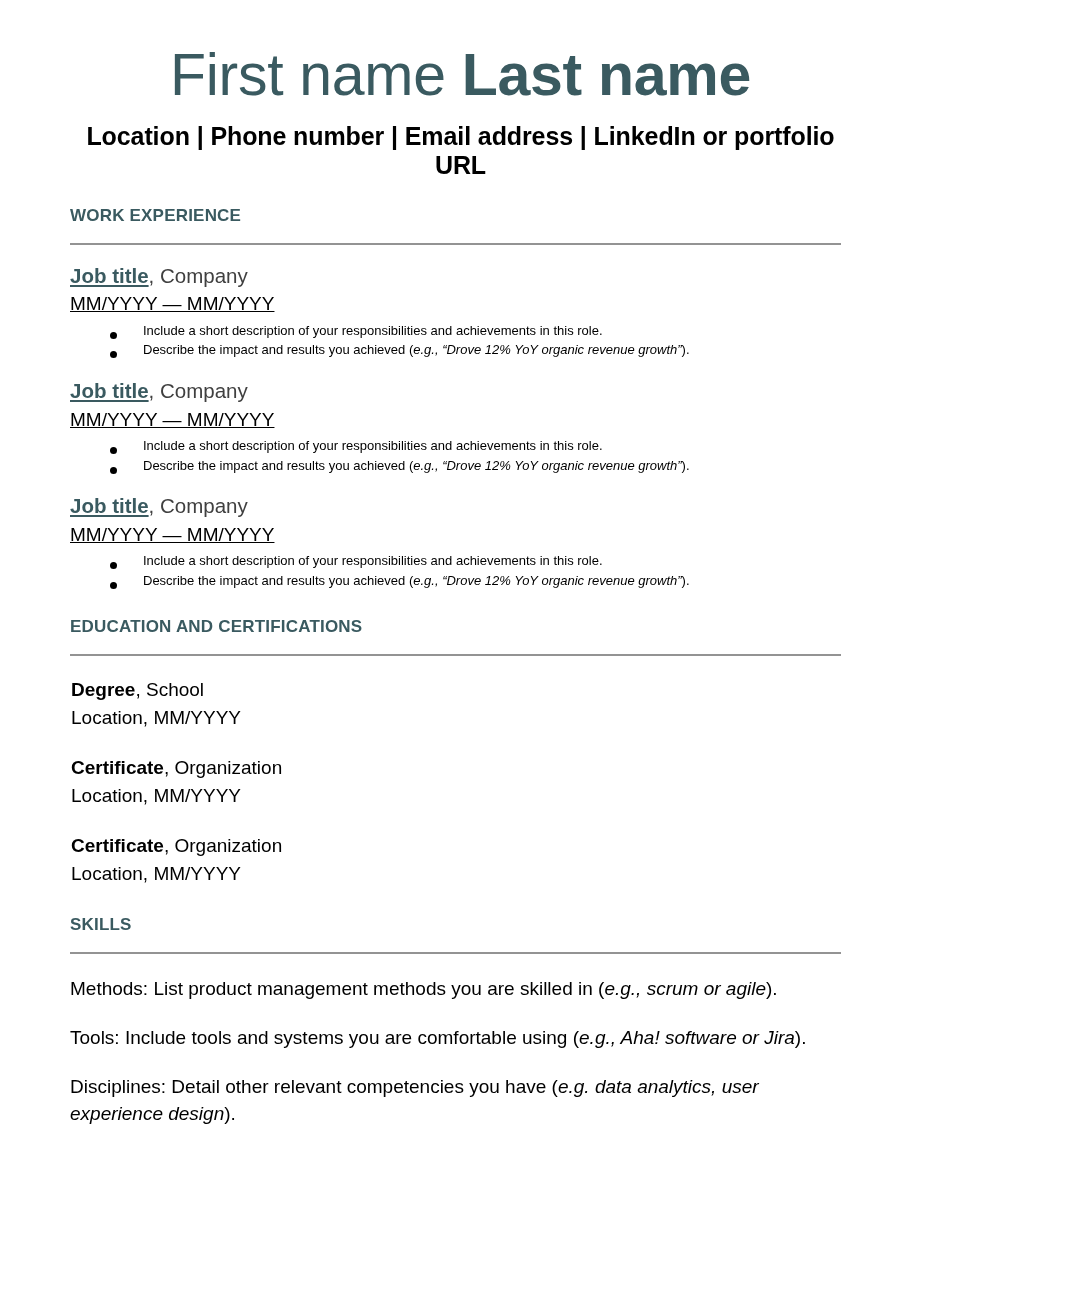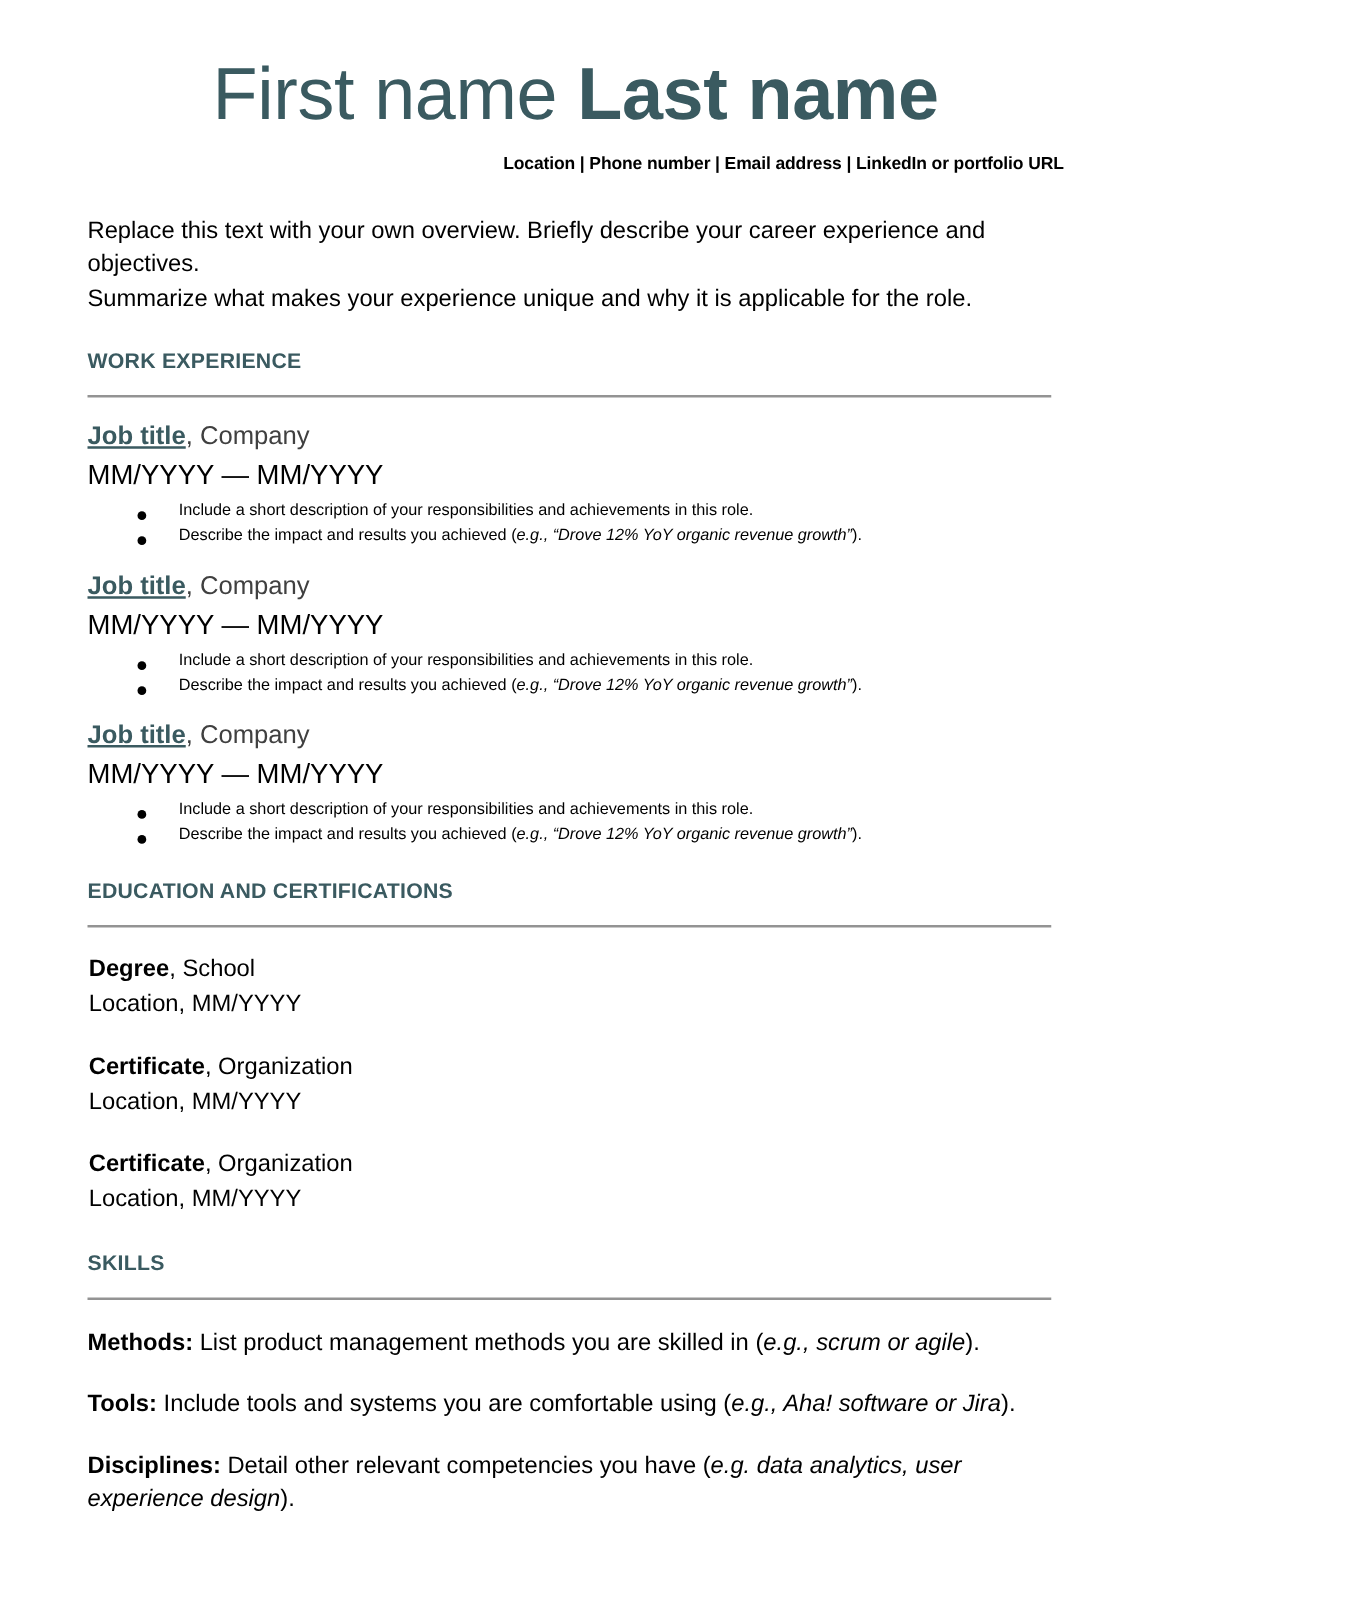--- a/index.html
+++ b/index.html
@@ -33,22 +33,22 @@
     font-weight: 400;
     margin: 0;
     padding-top: 44px;
     letter-spacing: -0.3px;
     white-space: nowrap;
   }
   .name-title .last {
     font-weight: 700;
   }
   .contact-line {
-    text-align: right;
-    font-size: 14px;
+    text-align: center;
+    font-size: 25px;
     font-weight: 700;
     color: #000000;
     margin: 0;
     padding-top: 14px;
     letter-spacing: -0.1px;
   }
 
   
   .summary {
     font-size: 19px;
@@ -87,25 +87,26 @@
   .entry-title .role {
     color: #3a5a60;
     font-weight: 700;
     text-decoration: underline;
   }
   .entry-title .org {
     color: #404040;
     font-weight: 400;
   }
   .entry-dates {
-    font-size: 22px;
+    font-size: 19px;
     line-height: 1.38;
     margin: 0;
     padding-top: 2px;
     color: #000000;
+    text-decoration: underline;
   }
   ul.bullets {
     list-style: none;
     margin: 3px 0 0 0;
     padding: 0;
   }
   ul.bullets li {
     position: relative;
     font-size: 13px;
     line-height: 1.52;
@@ -142,37 +143,33 @@
   
   .skill-row {
     font-size: 19px;
     line-height: 1.42;
     margin: 0;
     padding-top: 22px;
     color: #000000;
   }
   .skill-row.first { padding-top: 22px; }
   .skill-row .lead {
-    font-weight: 700;
+    font-weight: 400;
   }
 </style>
 </head>
 <body>
 
 <div class="page">
 
   <h1 class="name-title">
     <span class="first">First name </span><span class="last">Last name</span>
   </h1>
   <p class="contact-line">Location | Phone number | Email address | LinkedIn or portfolio URL</p>
 
-  <p class="summary">
-    <span class="line">Replace this text with your own overview. Briefly describe your career experience and objectives.</span>
-    <span class="line">Summarize what makes your experience unique and why it is applicable for the role.</span>
-  </p>
 
   <h2 class="section-heading">WORK EXPERIENCE</h2>
   <hr class="rule">
 
   <div class="entry">
     <p class="entry-title">
       <span class="role">Job title</span><span class="org">, Company</span>
     </p>
     <p class="entry-dates">MM/YYYY — MM/YYYY</p>
     <ul class="bullets">

